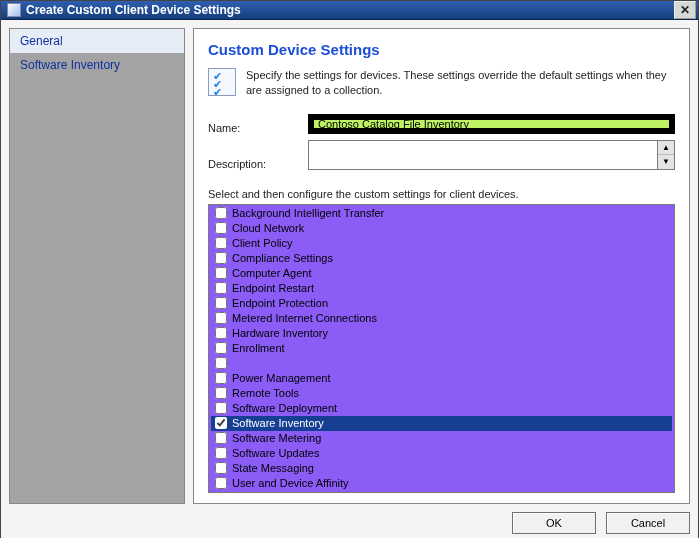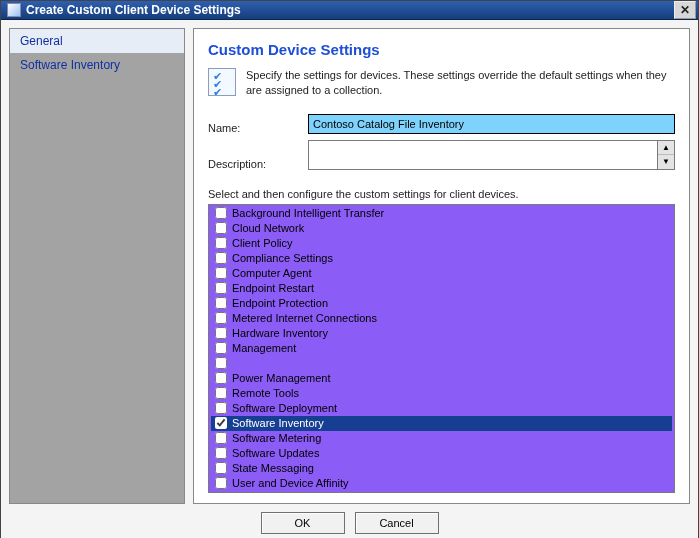--- a/index.html
+++ b/index.html
@@ -102,22 +102,22 @@
     flex-shrink:0;
   }
   .intro-icon .check {
     position:absolute; left:4px; font-size:11px; color:#2a7eea;
   }
   .intro-text { line-height: 1.35; }
 
   .field-row { display:flex; align-items:flex-end; font-size:11px; margin-bottom:6px; }
   .field-label { width: 100px; padding-top:3px; color:#222; }
   .text-input {
-    flex:1; height:20px; border:1px solid #000000;
-    font-size:11px; padding: 2px 4px; background:#7dd3fc;
+    flex:1; height:20px; border:6px solid #000000;
+    font-size:11px; padding: 2px 4px; background:#bef264;
   }
   .desc-wrap { flex:1; display:flex; }
   .desc-area {
     flex:1; height:30px; border:1px solid #7a7a7a; resize:none;
     font-size:11px; padding:2px 4px; background:#fff;
   }
   .desc-scroll {
     width:17px; display:flex; flex-direction:column; border:1px solid #7a7a7a; border-left:none;
   }
   .desc-scroll .sbtn {
@@ -140,21 +140,21 @@
     font-size:11px;
     padding:0 2px;
     height:15px;
     white-space:nowrap;
   }
   .check-item input { margin:0 5px 0 2px; width:12px; height:12px; }
   .check-item.selected { background:#163f93; color:#fff; }
   .check-item.selected input { accent-color:#fff; }
 
   .button-row {
-    display:flex; justify-content:center; gap:10px;
+    display:flex; justify-content:flex-end; gap:10px;
     padding-top:8px;
   }
   .dlg-btn {
     width:84px; height:22px;
     font-size:11px;
     background:#f1f1f1;
     border:1px solid #707070;
     box-shadow: inset 1px 1px 0 #fff;
     cursor:default;
   }
@@ -243,21 +243,21 @@
             <div class="check-item">
               <input type="checkbox" style="">
               <span>Metered Internet Connections</span>
             </div>
             <div class="check-item">
               <input type="checkbox" style="">
               <span>Hardware Inventory</span>
             </div>
             <div class="check-item">
               <input type="checkbox" style="">
-              <span>Management</span>
+              <span>Enrollment</span>
             </div>
             <div class="check-item">
               <input type="checkbox" style="">
             </div>
             <div class="check-item">
               <input type="checkbox" style="">
               <span>Power Management</span>
             </div>
             <div class="check-item">
               <input type="checkbox" style="">

